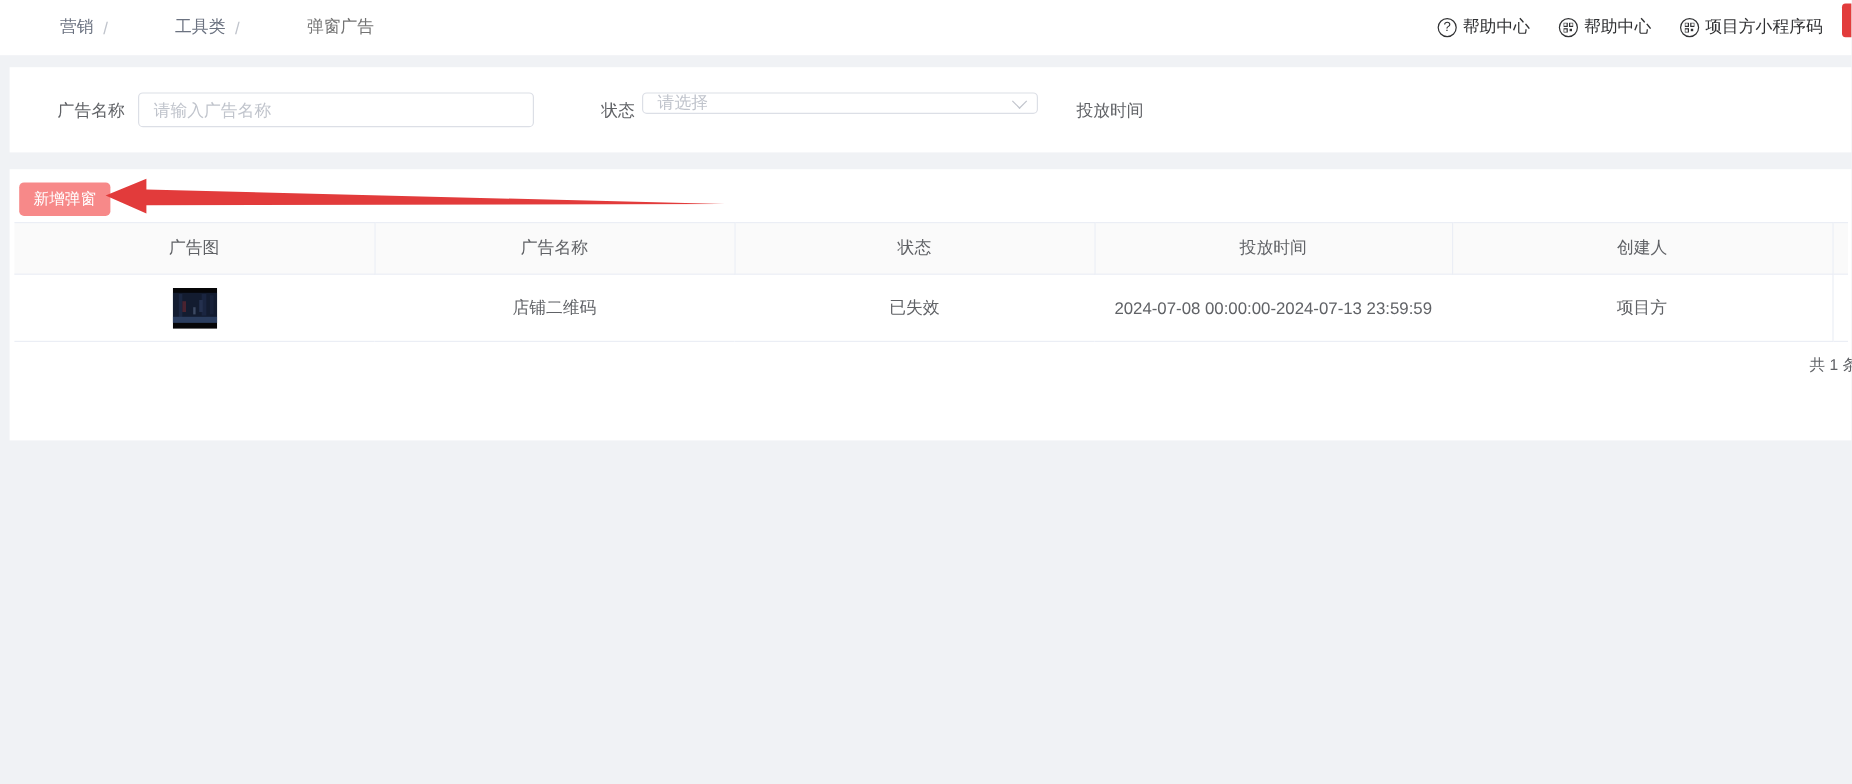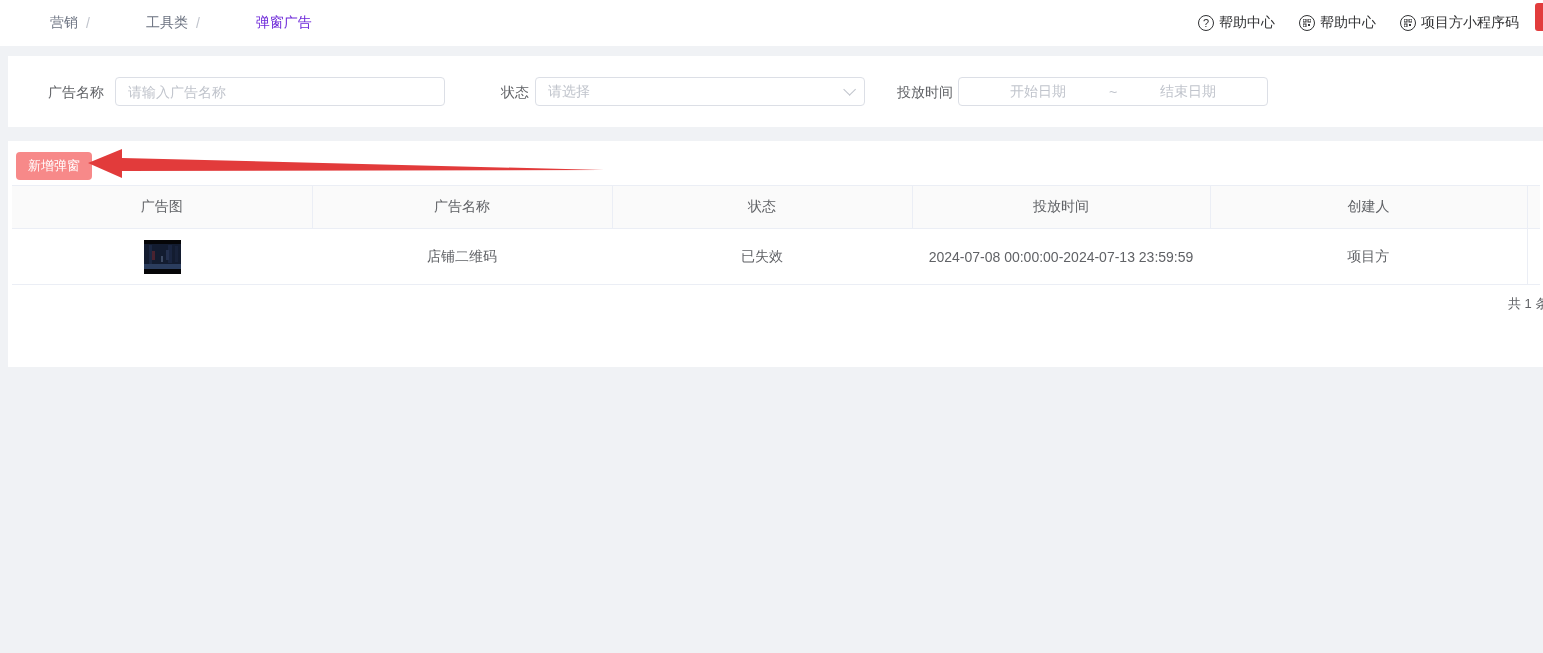--- a/index.html
+++ b/index.html
@@ -16,21 +16,21 @@
   
   .topbar {
     left:0; top:0; width:1543px; height:46px;
     background:#fff;
     display:flex; align-items:center; justify-content:space-between;
     padding:0 8px 0 2px;
   }
   .breadcrumb { display:flex; align-items:center; font-size:14px; color:#6b7280; }
   .breadcrumb .crumb { cursor:pointer;margin-left:48px; }
   .breadcrumb .sep { margin:0 8px; color:#c0c4cc; }
-  .breadcrumb .crumb.current { color:#6d28d9; }
+  .breadcrumb .crumb.current { color:#737373; }
 
   .topbar-actions { display:flex; align-items:center; gap:24px; font-size:14px; color:#303133; margin-right:16px; }
   .topbar-action { display:flex; align-items:center; gap:5px; cursor:pointer; }
   .circle-icon {
     width:16px; height:16px; border:1px solid #303133; border-radius:50%;
     display:inline-flex; align-items:center; justify-content:center;
     font-size:11px; color:#303133; line-height:1;
   }
   .qr-mini { display:block; }
   .edge-red {
@@ -46,21 +46,21 @@
   }
   .filter-label { font-size:14px; color:#606266; }
   .f-input {
     height:29px; border:1px solid #dcdfe6; border-radius:4px;
     background:#fff; font-size:14px; color:#c2410c;
     padding:0 12px; outline:none;
     font-family:"Liberation Sans","DejaVu Sans",sans-serif;
   }
   .f-input::placeholder { color:#c0c4cc; }
   .select-box {
-    height:29px; border:1px solid #dcdfe6; border-radius:4px; background:#fff;
+    height:18px; border:1px solid #dcdfe6; border-radius:4px; background:#fff;
     display:flex; align-items:center; justify-content:space-between;
     padding:0 12px; cursor:pointer;
   }
   .select-placeholder { font-size:14px; color:#c0c4cc; }
   .chevron {
     width:9px; height:9px; border-right:1.5px solid #c0c4cc; border-bottom:1.5px solid #c0c4cc;
     transform:rotate(45deg) translateY(-3px);
   }
   .range-box {
     height:29px; border:1px solid #dcdfe6; border-radius:4px; background:#fff;
@@ -157,25 +157,20 @@
   <span class="abs filter-label" style="left:40px; top:28px;">广告名称</span>
   <input class="abs f-input" style="left: 107px; top: 21px; width: 330px;" placeholder="请输入广告名称">
 
   <span class="abs filter-label" style="left:493px; top:28px;">状态</span>
   <div class="abs select-box" style="left:527px; top:21px; width:330px;">
     <span class="select-placeholder">请选择</span>
     <span class="chevron"></span>
   </div>
 
   <span class="abs filter-label" style="left:889px; top:28px;">投放时间</span>
-  <div class="abs range-box" style="left:950px; top:21px; width:310px;">
-    <span class="rp">开始日期</span>
-    <span class="rsep">~</span>
-    <span class="rp">结束日期</span>
-  </div>
 </div>
 
 <div class="abs main-card">
 
   <button class="abs add-btn">新增弹窗</button>
 
   <svg class="abs arrow-svg" viewBox="0 0 1535 183">
     <polygon points="80,22 114,8 114,17 596,29 114,30 114,37" fill="#e23b3b"></polygon>
   </svg>
 

